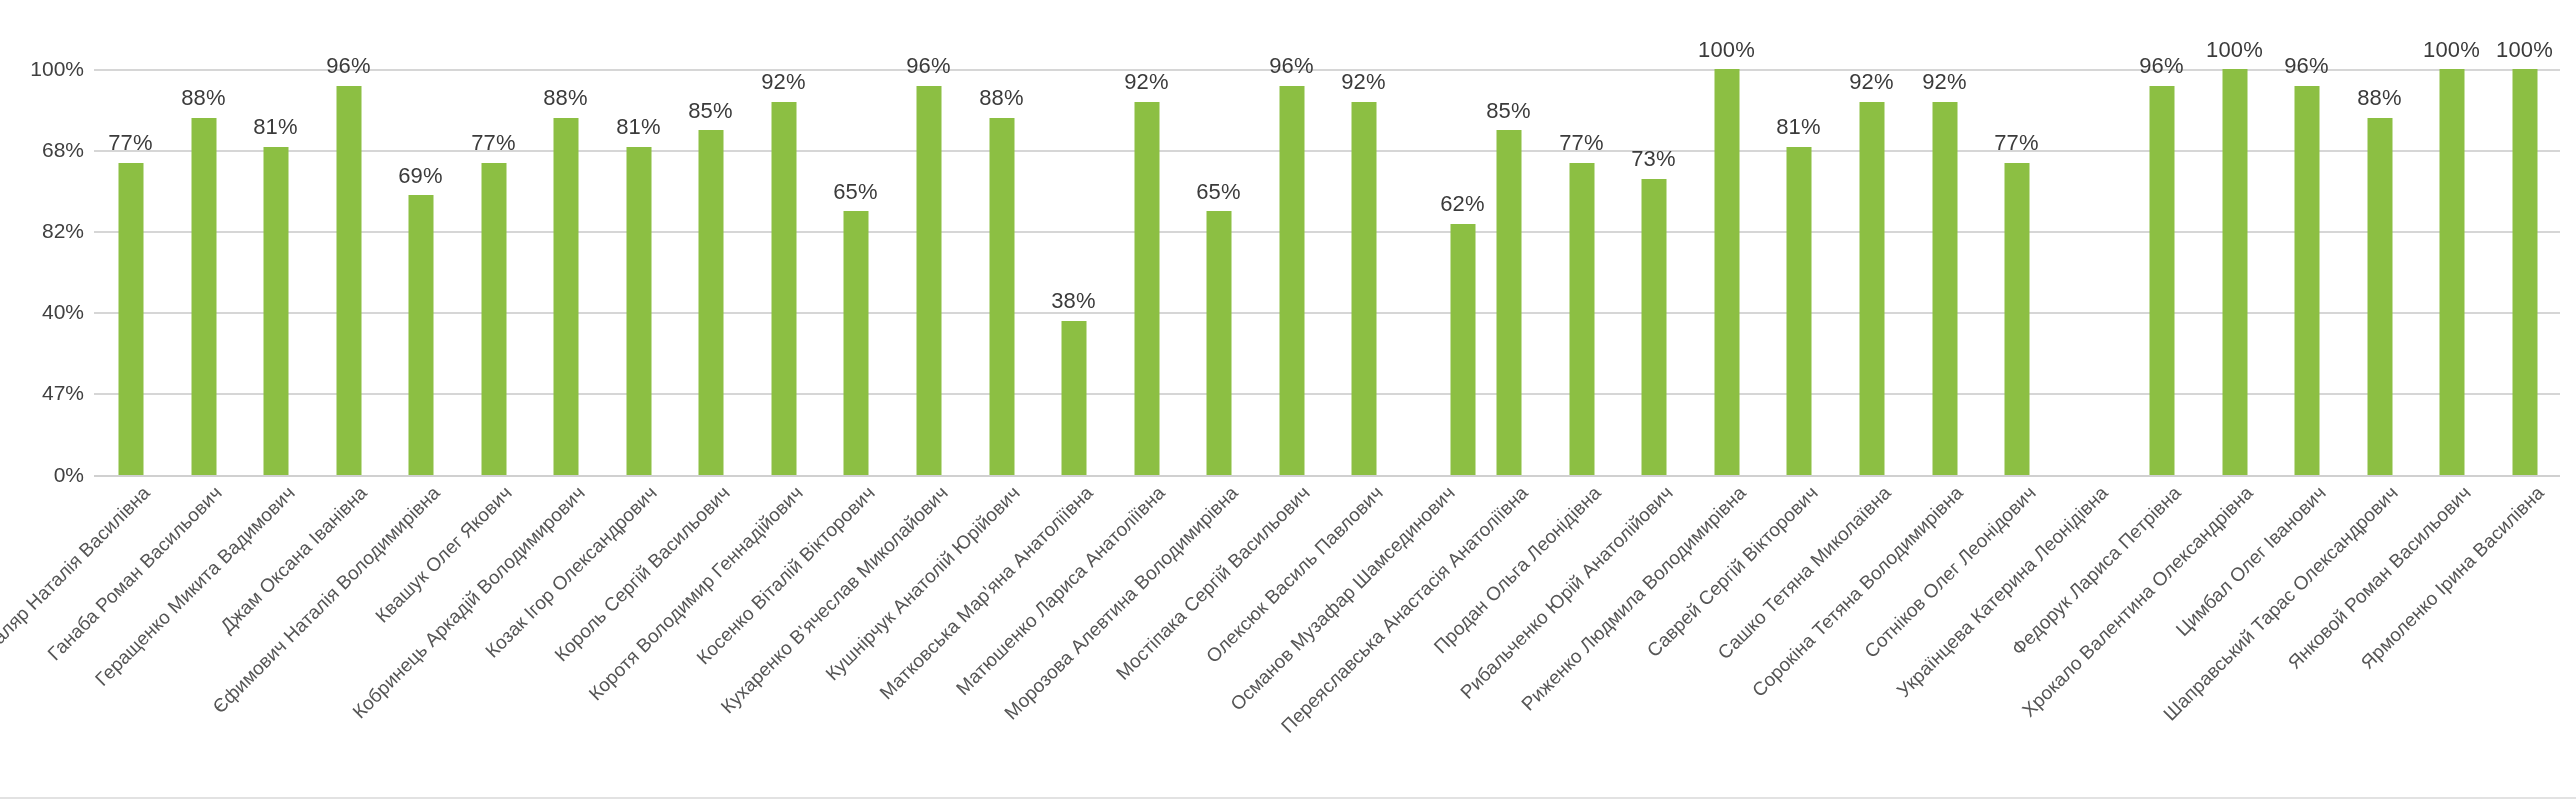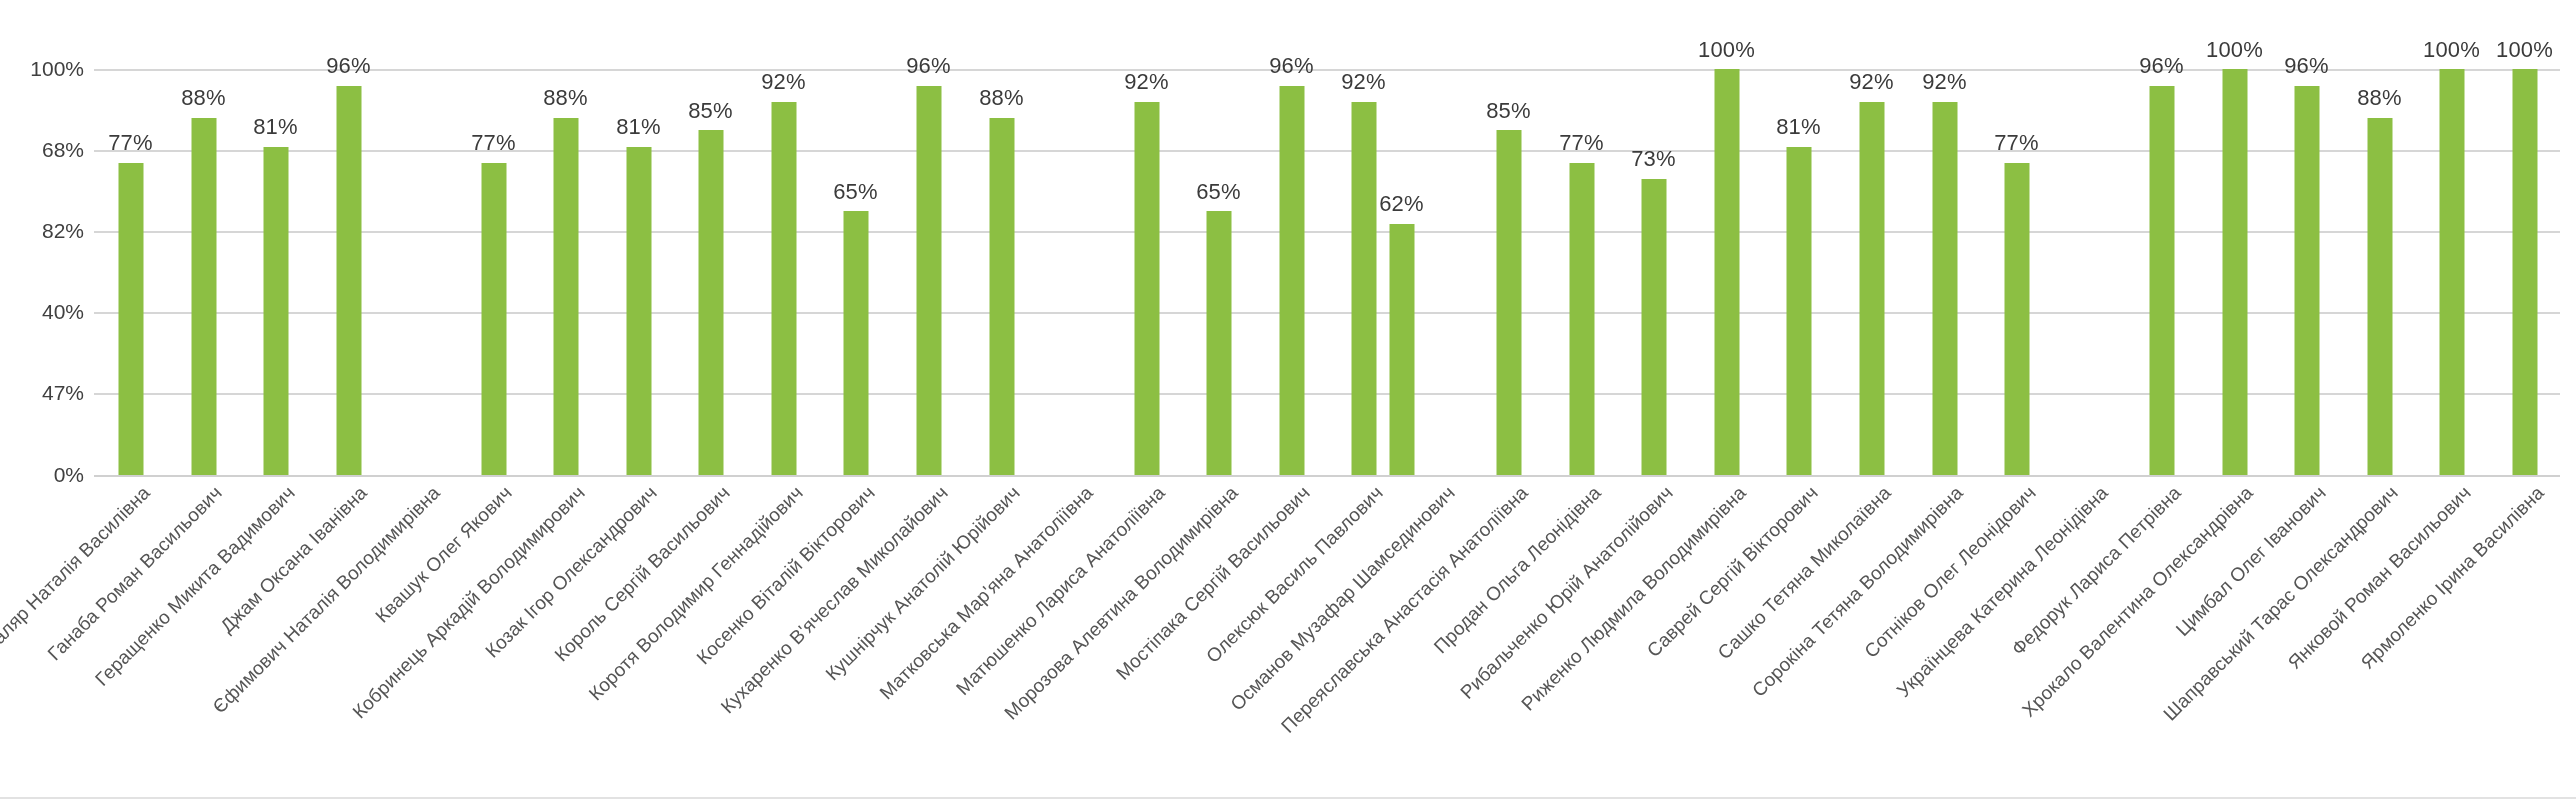--- a/index.html
+++ b/index.html
@@ -144,20 +144,24 @@
         <div class="bar-value" style="bottom: 364px; color: rgb(59, 59, 59);">88%</div>
       </div>
       <div class="bar-slot" style="left: 145px; width: 73px;">
         <div class="bar" title="Геращенко Микита Вадимович 81%" style="height: 328px; background: rgb(140, 191, 67);"></div>
         <div class="bar-value" style="bottom: 335px; color: rgb(59, 59, 59);">81%</div>
       </div>
       <div class="bar-slot" style="left: 218px; width: 73px;">
         <div class="bar" title="Джам Оксана Іванівна 96%" style="height: 389px; background: rgb(140, 191, 67);"></div>
         <div class="bar-value" style="bottom: 396px; color: rgb(59, 59, 59);">96%</div>
       </div>
+      <div class="bar-slot" style="left: 290px; width: 73px;">
+        <div class="bar" title="Єфимович Наталія Володимирівна 69%" style="height: 280px; background: rgb(140, 191, 67);"></div>
+        <div class="bar-value" style="bottom: 286px; color: rgb(59, 59, 59);">69%</div>
+      </div>
       <div class="bar-slot" style="left: 363px; width: 73px;">
         <div class="bar" title="Квашук Олег Якович 77%" style="height: 312px; background: rgb(140, 191, 67);"></div>
         <div class="bar-value" style="bottom: 319px; color: rgb(59, 59, 59);">77%</div>
       </div>
       <div class="bar-slot" style="left: 435px; width: 73px;">
         <div class="bar" title="Кобринець Аркадій Володимирович 88%" style="height: 357px; background: rgb(140, 191, 67);"></div>
         <div class="bar-value" style="bottom: 364px; color: rgb(59, 59, 59);">88%</div>
       </div>
       <div class="bar-slot" style="left: 508px; width: 73px;">
         <div class="bar" title="Козак Ігор Олександрович 81%" style="height: 328px; background: rgb(140, 191, 67);"></div>
@@ -176,37 +180,41 @@
         <div class="bar-value" style="bottom: 270px; color: rgb(59, 59, 59);">65%</div>
       </div>
       <div class="bar-slot" style="left: 798px; width: 73px;">
         <div class="bar" title="Кухаренко В'ячеслав Миколайович 96%" style="height: 389px; background: rgb(140, 191, 67);"></div>
         <div class="bar-value" style="bottom: 396px; color: rgb(59, 59, 59);">96%</div>
       </div>
       <div class="bar-slot" style="left: 871px; width: 73px;">
         <div class="bar" title="Кушнірчук Анатолій Юрійович 88%" style="height: 357px; background: rgb(140, 191, 67);"></div>
         <div class="bar-value" style="bottom: 364px; color: rgb(59, 59, 59);">88%</div>
       </div>
+      <div class="bar-slot" style="left: 943px; width: 73px;">
+        <div class="bar" title="Матковська Мар'яна Анатоліївна 38%" style="height: 154px; background: rgb(140, 191, 67);"></div>
+        <div class="bar-value" style="bottom: 161px; color: rgb(59, 59, 59);">38%</div>
+      </div>
       <div class="bar-slot" style="left: 1016px; width: 73px;">
         <div class="bar" title="Матюшенко Лариса Анатоліївна 92%" style="height: 373px; background: rgb(140, 191, 67);"></div>
         <div class="bar-value" style="bottom: 380px; color: rgb(59, 59, 59);">92%</div>
       </div>
       <div class="bar-slot" style="left: 1088px; width: 73px;">
         <div class="bar" title="Морозова Алевтина Володимирівна 65%" style="height: 264px; background: rgb(140, 191, 67);"></div>
         <div class="bar-value" style="bottom: 270px; color: rgb(59, 59, 59);">65%</div>
       </div>
       <div class="bar-slot" style="left: 1161px; width: 73px;">
         <div class="bar" title="Мостіпака Сергій Васильович 96%" style="height: 389px; background: rgb(140, 191, 67);"></div>
         <div class="bar-value" style="bottom: 396px; color: rgb(59, 59, 59);">96%</div>
       </div>
       <div class="bar-slot" style="left: 1233px; width: 73px;">
         <div class="bar" title="Олексюк Василь Павлович 92%" style="height: 373px; background: rgb(140, 191, 67);"></div>
         <div class="bar-value" style="bottom: 380px; color: rgb(59, 59, 59);">92%</div>
       </div>
-      <div class="bar-slot" style="left: 1271px; width: 73px;">
+      <div class="bar-slot" style="left: 1332px; width: 73px;">
         <div class="bar" title="Османов Музафар Шамсединович 62%" style="height: 251px; background: rgb(140, 191, 67);"></div>
         <div class="bar-value" style="bottom: 258px; color: rgb(59, 59, 59);">62%</div>
       </div>
       <div class="bar-slot" style="left: 1378px; width: 73px;">
         <div class="bar" title="Переяславська Анастасія Анатоліївна 85%" style="height: 345px; background: rgb(140, 191, 67);"></div>
         <div class="bar-value" style="bottom: 351px; color: rgb(59, 59, 59);">85%</div>
       </div>
       <div class="bar-slot" style="left: 1451px; width: 73px;">
         <div class="bar" title="Продан Ольга Леонідівна 77%" style="height: 312px; background: rgb(140, 191, 67);"></div>
         <div class="bar-value" style="bottom: 319px; color: rgb(59, 59, 59);">77%</div>

